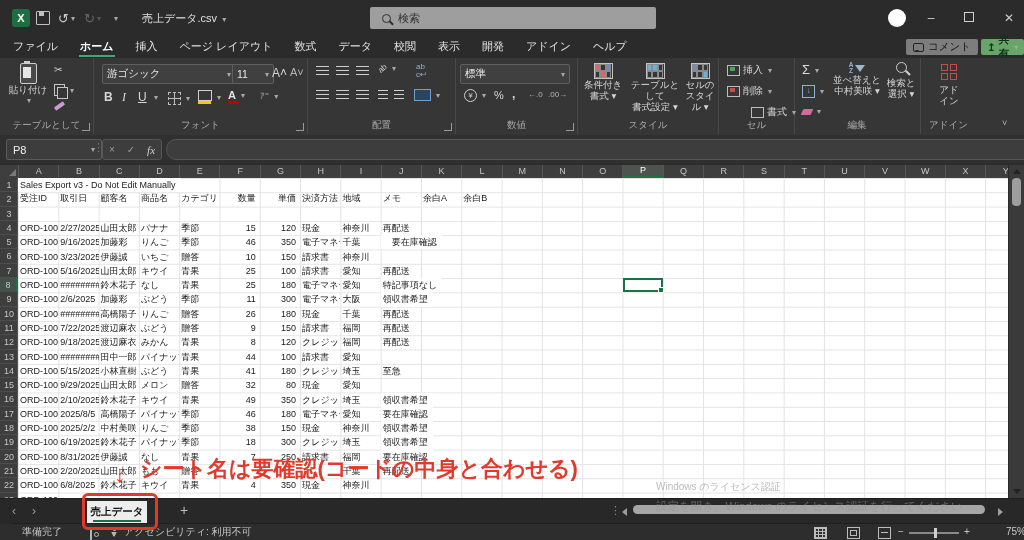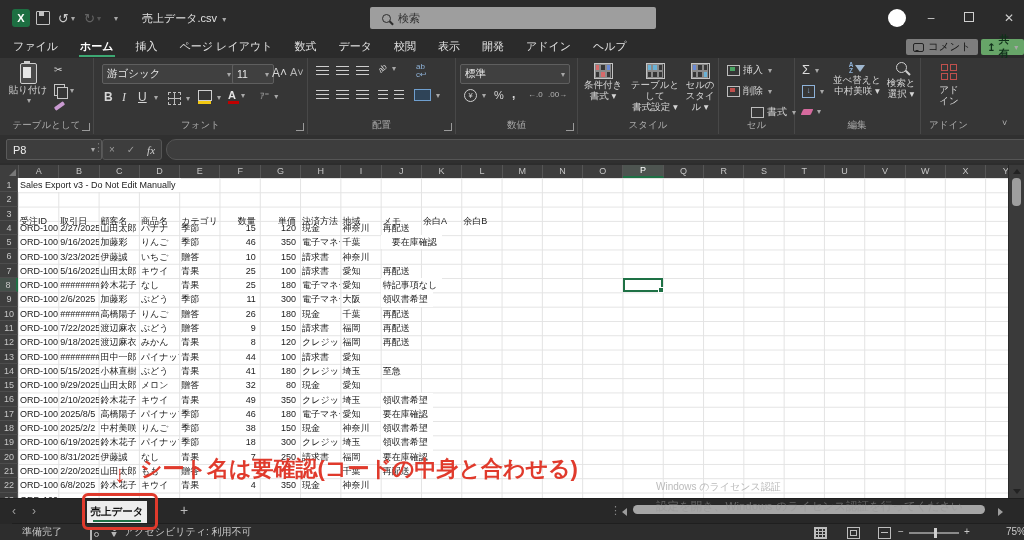--- a/index.html
+++ b/index.html
@@ -484,21 +484,21 @@
         <div class="rowh">21</div>
         <div class="rowh">22</div>
         <div class="rowh">23</div>
       </div>
     <div id="cells">
       <div id="selection" style="left: 604.5px; top: 100.1px; width: 40.3px; height: 14.3px;"></div>
     <div class="grow" style="top: 0px;">
           <div class="gcell ovf">Sales Export v3 - Do Not Edit Manually</div>
         </div>
         <div class="grow" style="top: 14.3px;"></div>
-        <div class="grow" style="top: 36px;">
+        <div class="grow" style="top: 13px;">
           <div class="gcell">受注ID</div>
           <div class="gcell">取引日</div>
           <div class="gcell">顧客名</div>
           <div class="gcell">商品名</div>
           <div class="gcell">カテゴリ</div>
           <div class="gcell num">数量</div>
           <div class="gcell num">単価</div>
           <div class="gcell">決済方法</div>
           <div class="gcell">地域</div>
           <div class="gcell">メモ</div>

